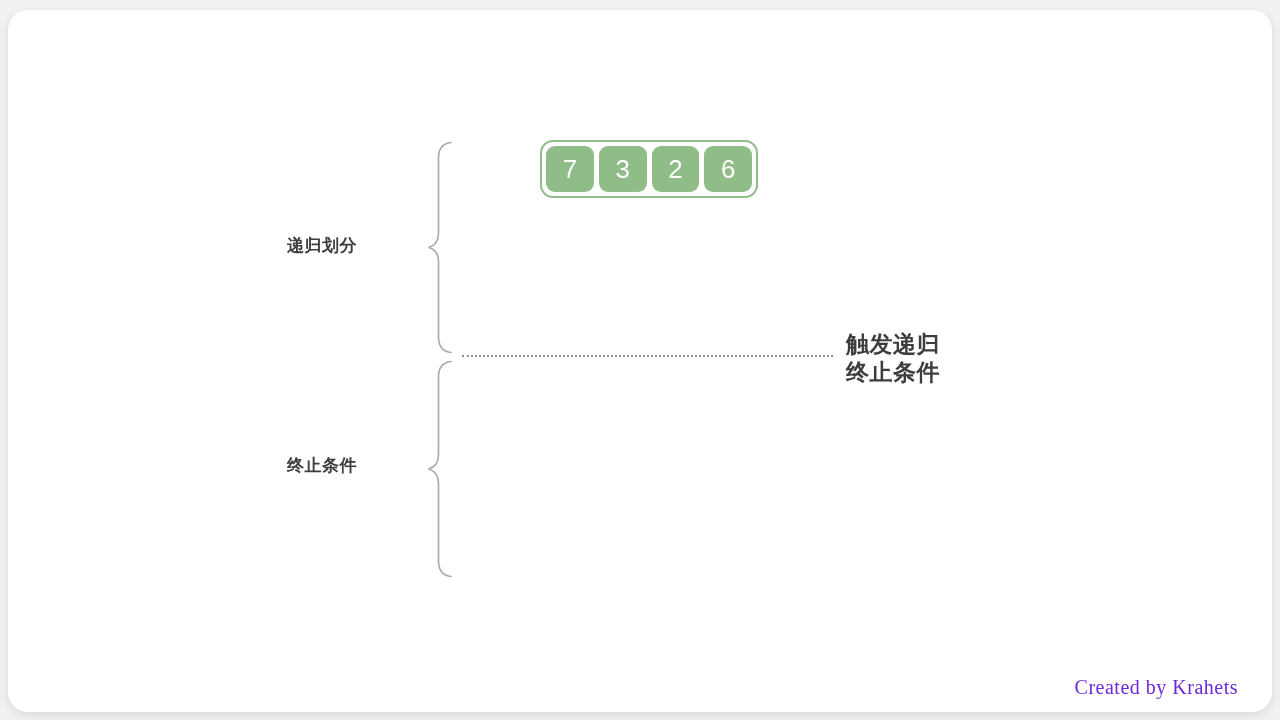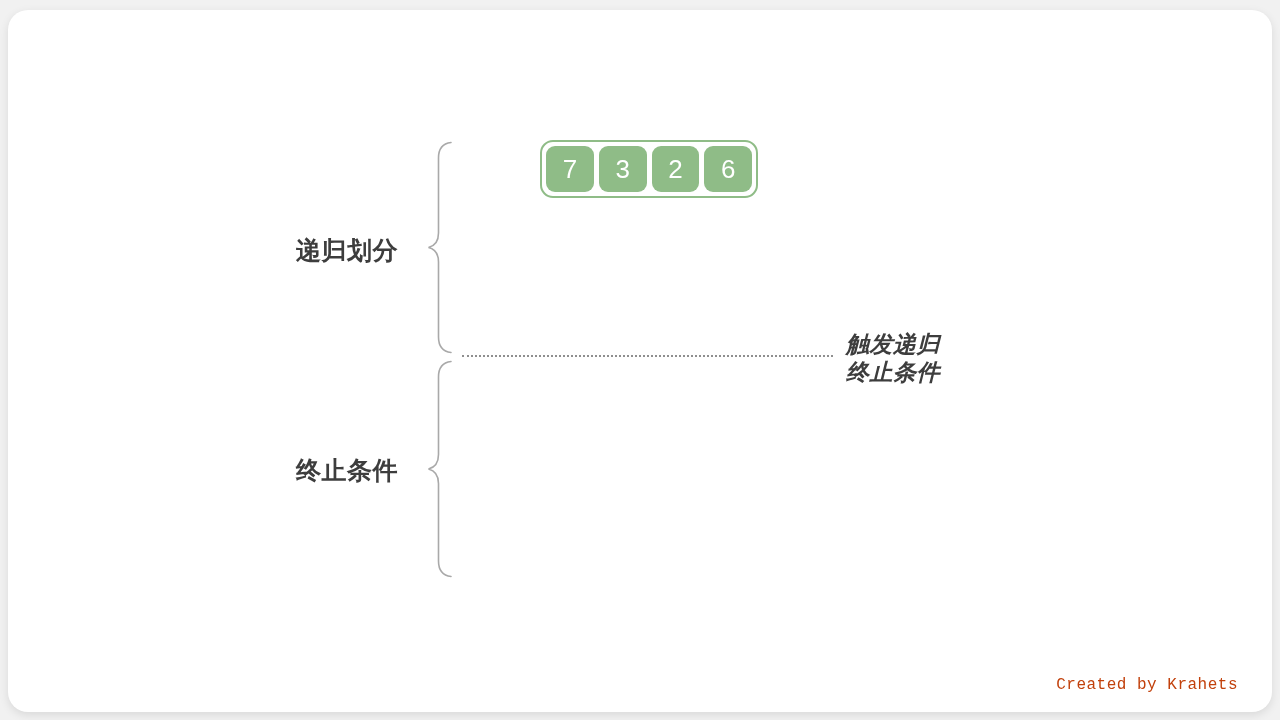--- a/index.html
+++ b/index.html
@@ -49,22 +49,22 @@
     fill: none;
     stroke: #a9a9a9;
     stroke-width: 1.6;
     stroke-linecap: round;
   }
   
   .phase-label {
     position: absolute;
     left: 287px;
     width: 120px;
-    text-align: center;
-    font-size: 25px;
+    text-align: left;
+    font-size: 17px;
     font-weight: 700;
     color: #3d3d3d;
     letter-spacing: 0.5px;
     white-space: nowrap;
   }
   .phase-divide { top: 234px; }
   .phase-merge  { top: 454px; }
   
   .dotted-line {
     position: absolute;
@@ -75,29 +75,28 @@
   
   .termination-label {
     position: absolute;
     left: 846px; top: 330px;
     font-size: 23px;
     font-weight: 700;
     color: #3d3d3d;
     line-height: 28px;
     letter-spacing: 0.5px;
     white-space: nowrap;
-    font-style: italic;
   }
   
   .watermark {
     position: absolute;
     right: 42px; top: 676px;
-    font-family: Liberation Mono, monospace;
-    font-size: 16px;
-    color: #c2410c;
+    font-family: Liberation Serif, serif;
+    font-size: 20px;
+    color: #6d28d9;
     letter-spacing: 0.5px;
   }
 </style>
 </head>
 <body>
 
 <div class="card"></div>
 
 <div class="array-box">
   <div class="array-cell">7</div>

